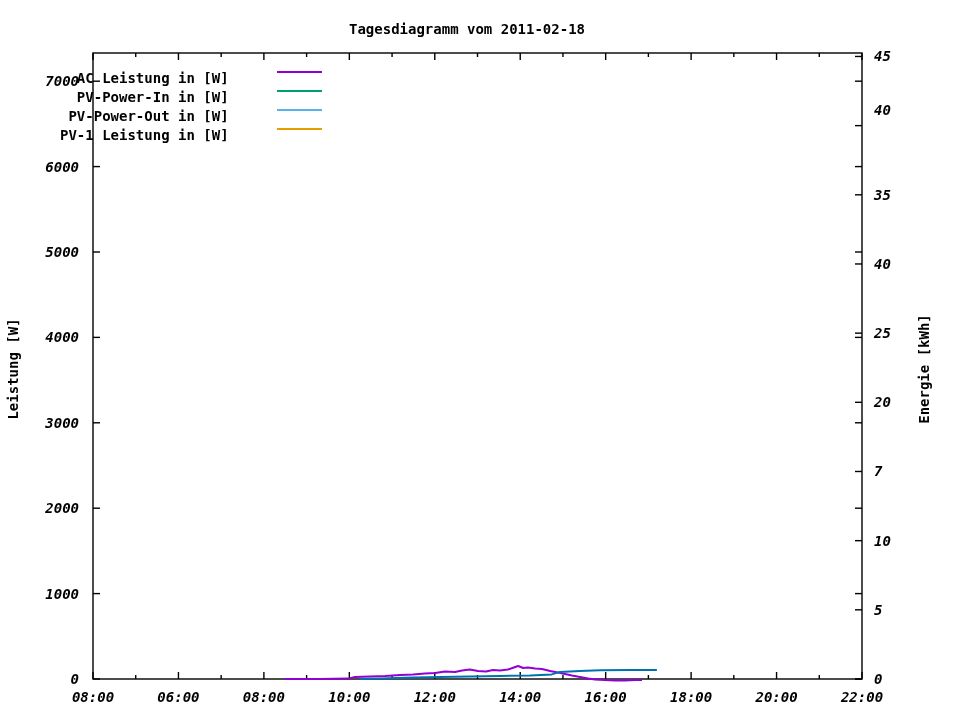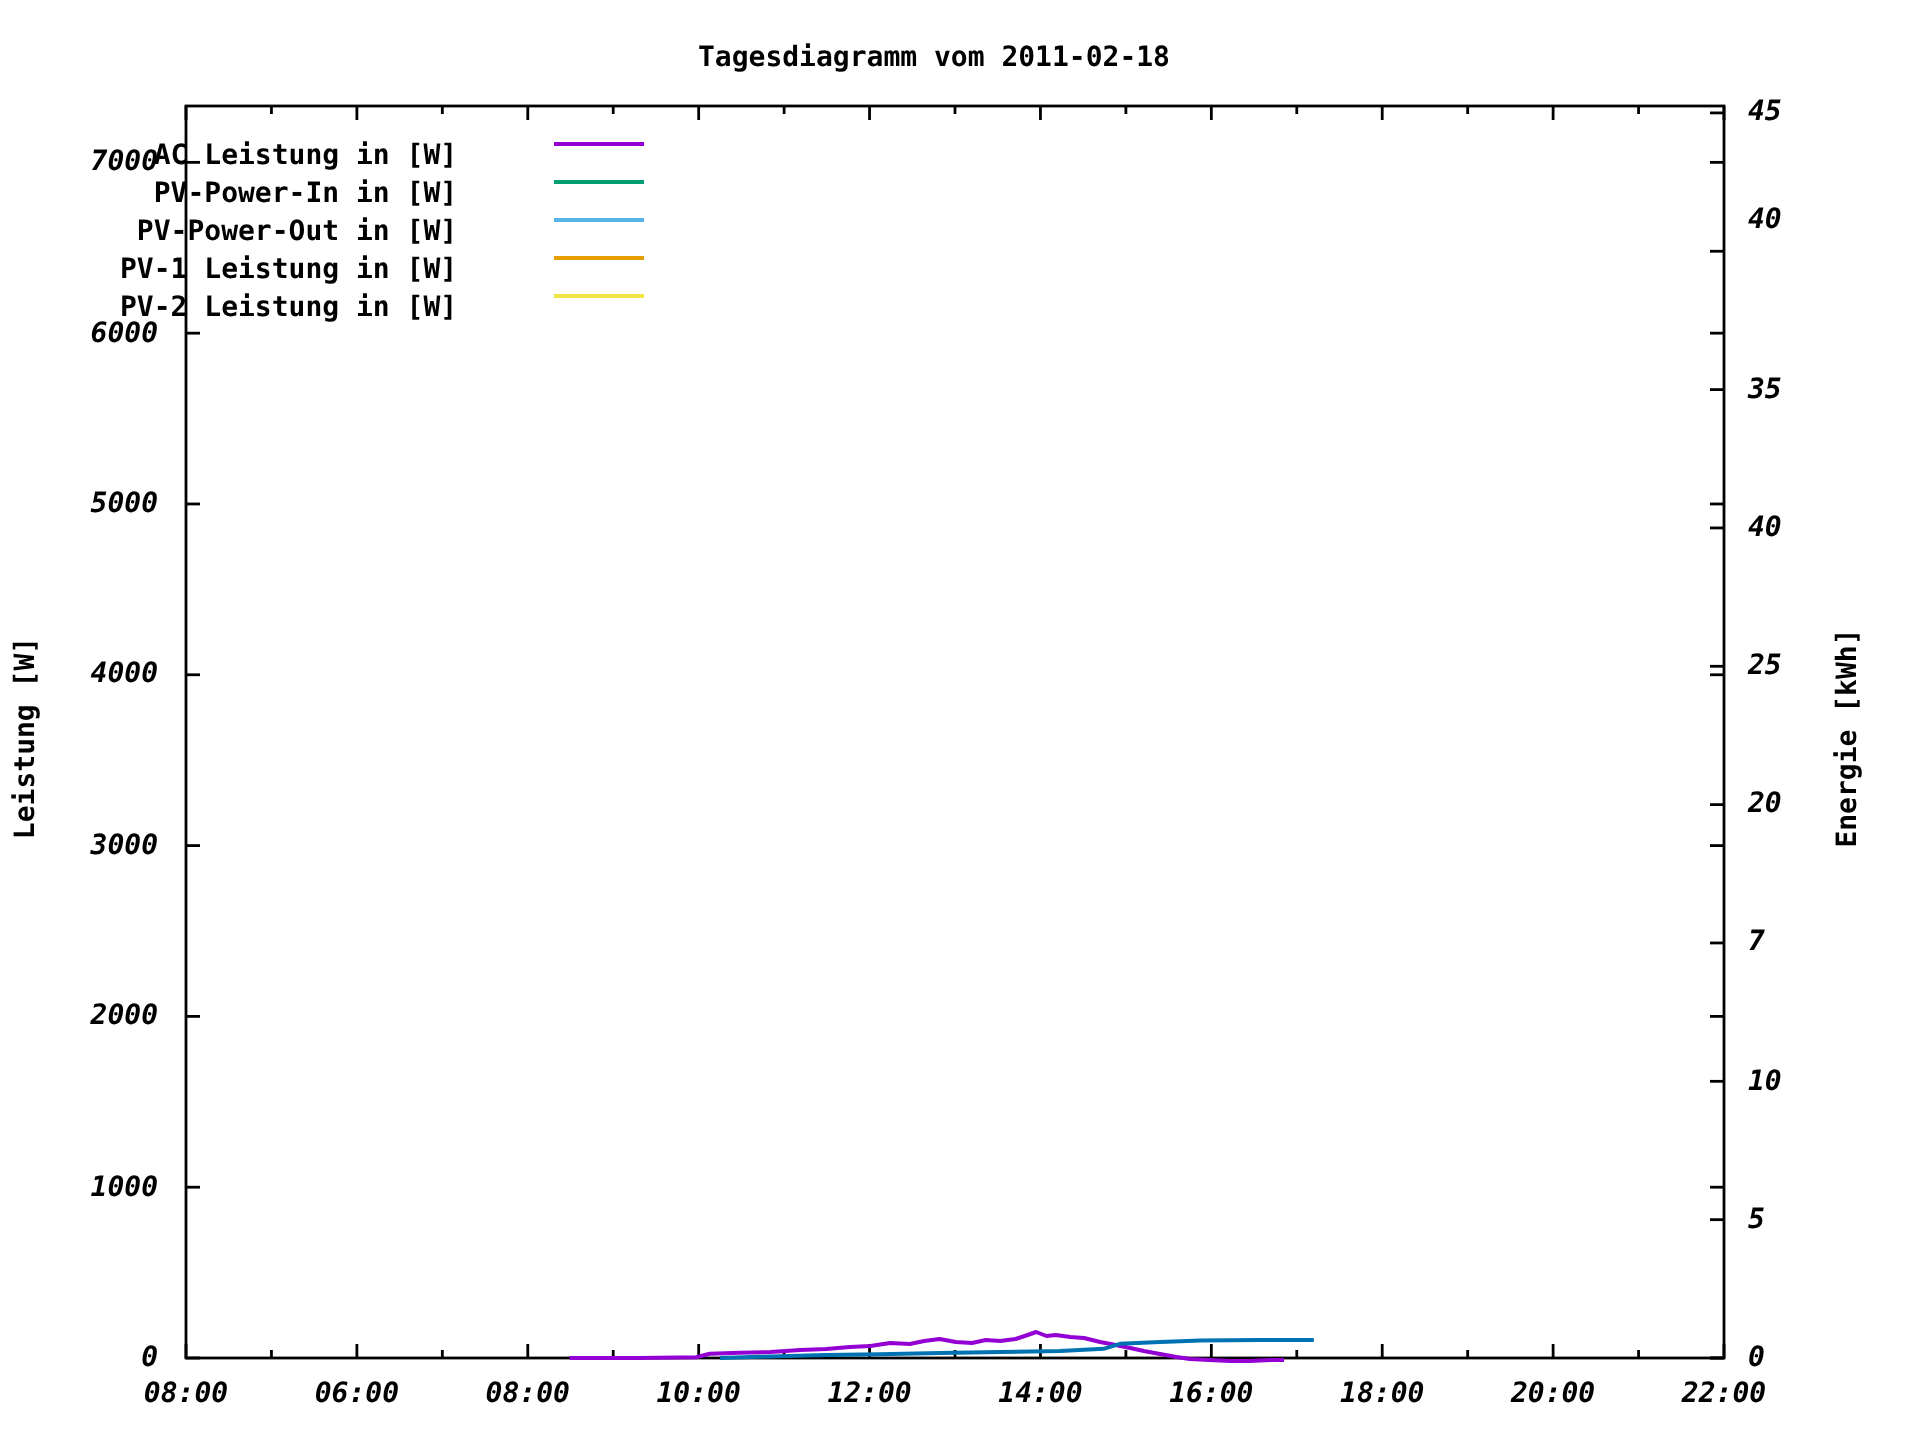--- a/index.html
+++ b/index.html
@@ -150,17 +150,13 @@
       <div class="legend-sample" style="background: rgb(0, 158, 115);"></div>
     </div>
     <div class="legend-row">
       <span class="legend-label">PV-Power-Out in [W]</span>
       <div class="legend-sample" style="background: rgb(86, 180, 233);"></div>
     </div>
     <div class="legend-row">
       <span class="legend-label">PV-1 Leistung in [W]</span>
       <div class="legend-sample" style="background: rgb(230, 159, 0);"></div>
     </div>
-    <div class="legend-row">
-      <span class="legend-label">PV-2 Leistung in [W]</span>
-      <div class="legend-sample" style="background: rgb(240, 228, 66);"></div>
-    </div>
   </div>
 
 </body></html>

